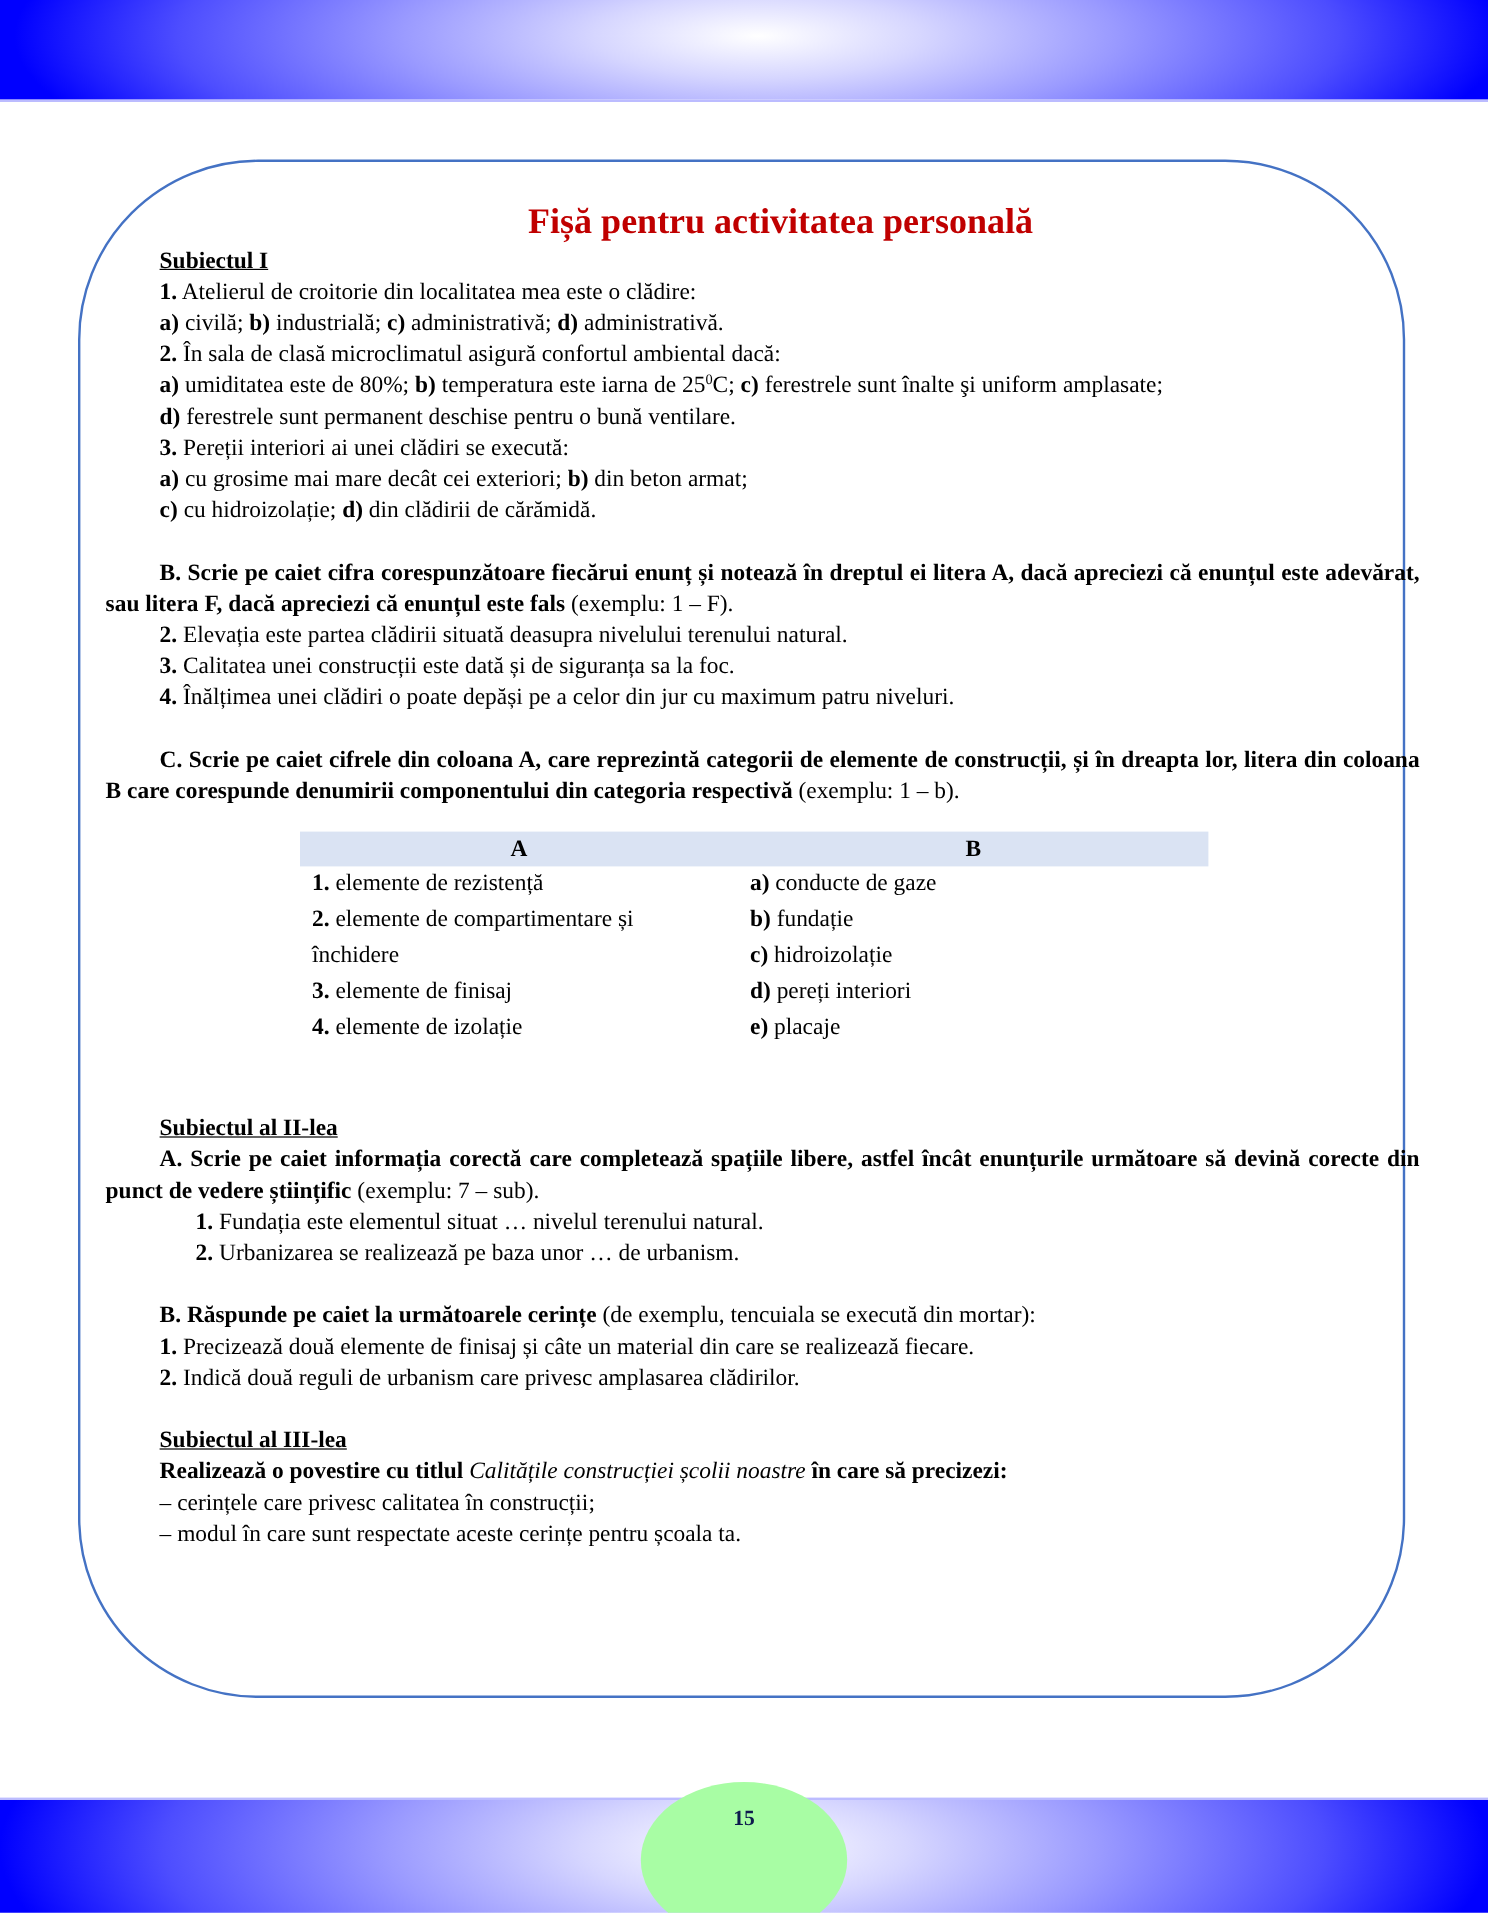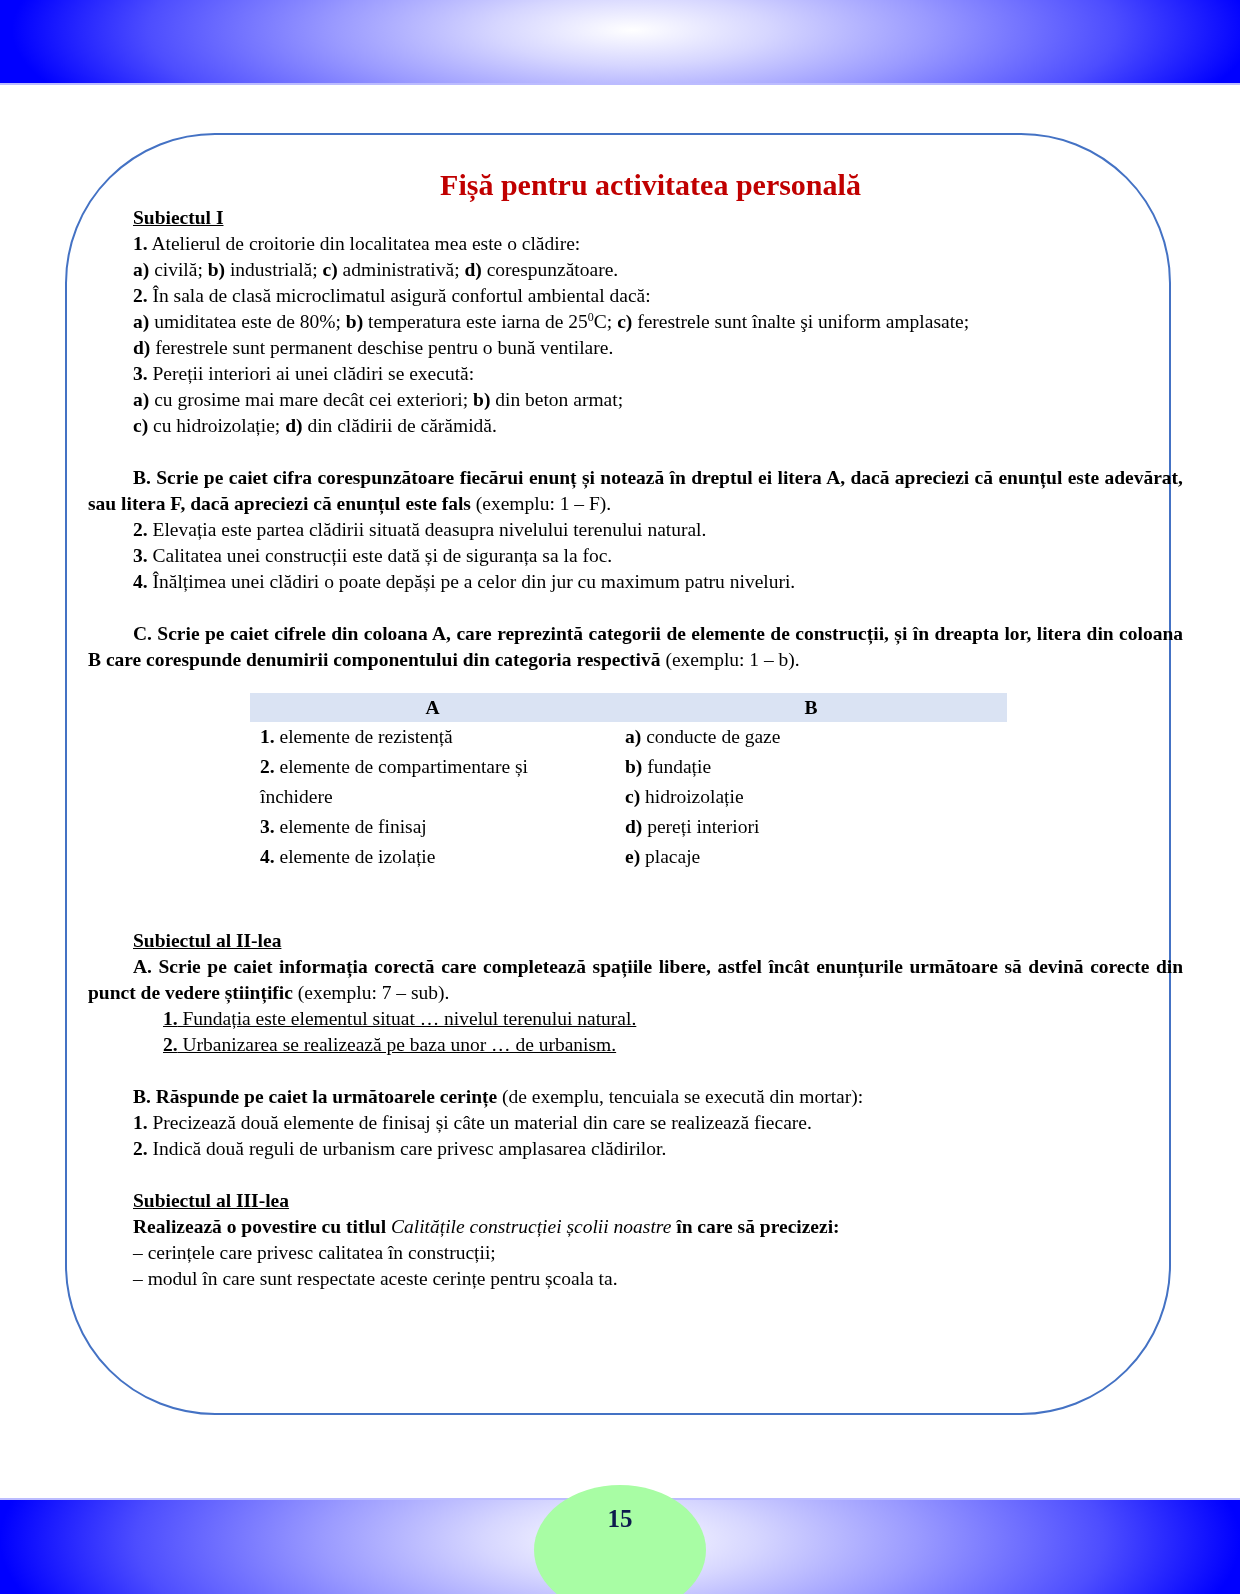--- a/index.html
+++ b/index.html
@@ -19,36 +19,36 @@
       background: radial-gradient(ellipse 620px 200px at 620px 40px, #ffffff 0%, #d6d6ff 22%, #9a9aff 48%, #4d4dff 78%, #0000ff 100%);
       border-top: 2px solid #bcbcff;
     }
     .page-badge {
       position: absolute; left: 534px; top: 1485px; width: 172px; height: 130px;
       border-radius: 50% 50% 50% 50% / 50% 50% 50% 50%;
       background: #a8fda4;
     }
     .page-number {
       position: absolute; left: 534px; top: 1505px; width: 172px; text-align: center;
-      font-weight: bold; font-size: 25px; color: #0d1a4d;
+      font-weight: bold; font-size: 18px; color: #0d1a4d;
     }
     .frame {
       position: absolute; left: 65px; top: 133px; width: 1106px; height: 1282px;
       border: 2px solid #4472c4; border-radius: 150px; box-sizing: border-box;
     }
     .content {
       position: absolute; left: 88px; top: 165px; width: 1095px;
       font-size: 19.5px; line-height: 26px;
     }
     .title {
       text-align: center; color: #c00000; font-weight: bold; font-size: 30px;
       line-height: 40px; margin-bottom: 0px; margin-left: 30px;
     }
     .ind { padding-left: 45px; }
-    .ind2 { padding-left: 75px; text-decoration: underline; }
+    .ind2 { padding-left: 75px; }
     .first-ind { text-indent: 45px; text-align: justify; }
     .sub-head { font-weight: bold; text-decoration: underline; }
     .gap { height: 26px; }
     b { font-weight: bold; }
     sup { font-size: 12px; line-height: 0; vertical-align: 7px; }
     table.match {
       margin-left: 162px; margin-top: 20px; border-collapse: collapse; width: 757px;
       font-size: 19.5px;
     }
     table.match th {
@@ -62,21 +62,21 @@
 
 <div class="top-band"></div>
 <div class="frame"></div>
 
 <div class="content">
   <div class="title">Fișă pentru activitatea personală</div>
 
   <div class="ind">
     <div class="sub-head">Subiectul I</div>
     <div><b>1.</b><span> Atelierul de croitorie din localitatea mea este o clădire:</span></div>
-    <div><b>a)</b><span> civilă; </span><b>b)</b><span> industrială; </span><b>c)</b><span> administrativă; </span><b>d)</b><span> corespunzătoare.</span></div>
+    <div><b>a)</b><span> civilă; </span><b>b)</b><span> industrială; </span><b>c)</b><span> administrativă; </span><b>d)</b><span> administrativă.</span></div>
     <div><b>2.</b><span> În sala de clasă microclimatul asigură confortul ambiental dacă:</span></div>
     <div><b>a)</b><span> umiditatea este de 80%; </span><b>b)</b><span> temperatura este iarna de 25</span><sup>0</sup><span>C; </span><b>c)</b><span> ferestrele sunt înalte şi uniform amplasate;</span></div>
     <div><b>d)</b><span> ferestrele sunt permanent deschise pentru o bună ventilare.</span></div>
     <div><b>3.</b><span> Pereții interiori ai unei clădiri se execută:</span></div>
     <div><b>a)</b><span> cu grosime mai mare decât cei exteriori; </span><b>b)</b><span> din beton armat;</span></div>
     <div><b>c)</b><span> cu hidroizolație; </span><b>d)</b><span> din clădirii de cărămidă.</span></div>
   </div>
 
   <div class="gap"></div>
 

